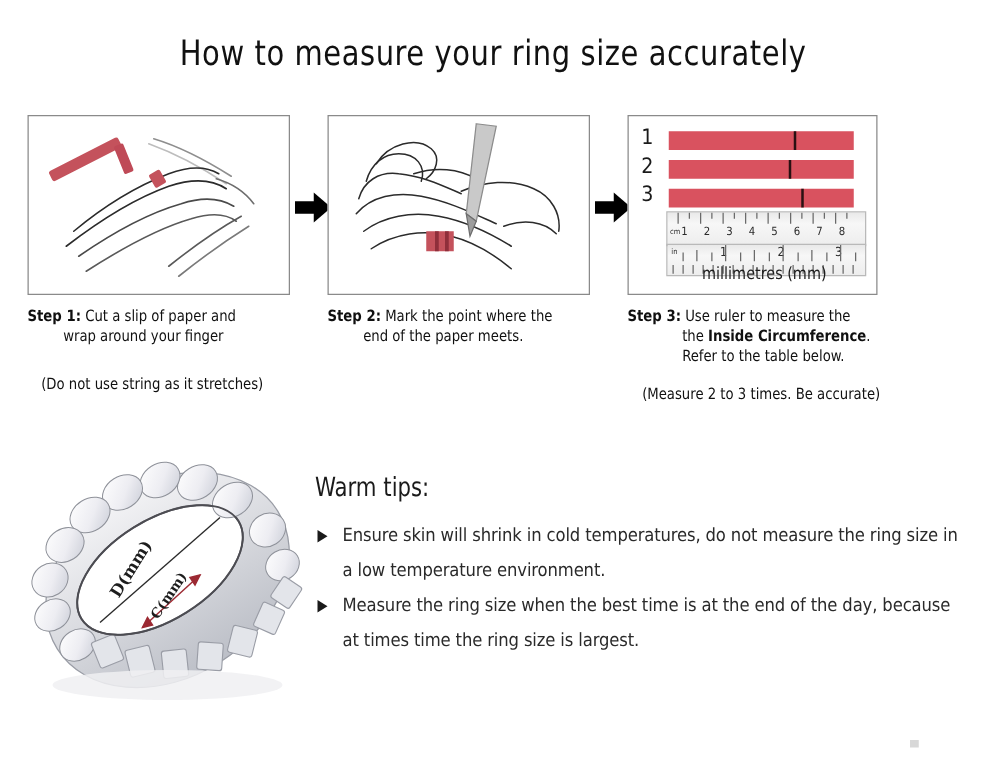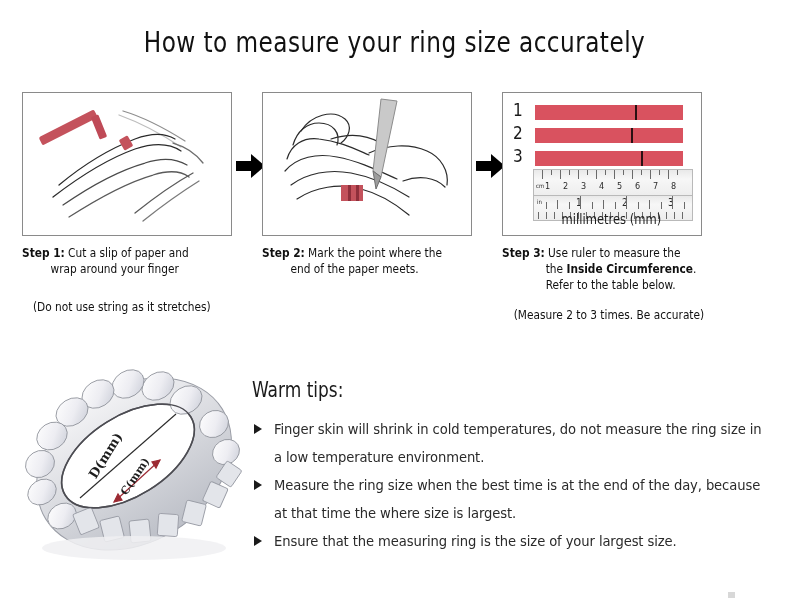--- a/index.html
+++ b/index.html
@@ -455,25 +455,21 @@
     <ellipse cx="116" cy="196" rx="92" ry="12" fill="#f0f0f2" opacity="0.85"></ellipse>
   </svg>
   <span class="ring-label" id="ring-d-label">D(mm)</span>
   <span class="ring-label" id="ring-c-label">C(mm)</span>
 </div>
 
 <div id="tips">
   <div id="tips-heading">Warm tips:</div>
   <div class="tip">
     <span class="bullet"></span>
-    <span>Finger skin will shrink in cold temperatures, do not measure the ring size in a low temperature environment.</span>
+    <span>Ensure skin will shrink in cold temperatures, do not measure the ring size in a low temperature environment.</span>
   </div>
   <div class="tip">
     <span class="bullet"></span>
-    <span>Measure the ring size when the best time is at the end of the day, because at that time the where size is largest.</span>
-  </div>
-  <div class="tip">
-    <span class="bullet"></span>
-    <span>Ensure that the measuring ring is the size of your largest size.</span>
+    <span>Measure the ring size when the best time is at the end of the day, because at times time the ring size is largest.</span>
   </div>
 </div>
 
 <div id="corner-mark"></div>
 
 </body></html>

